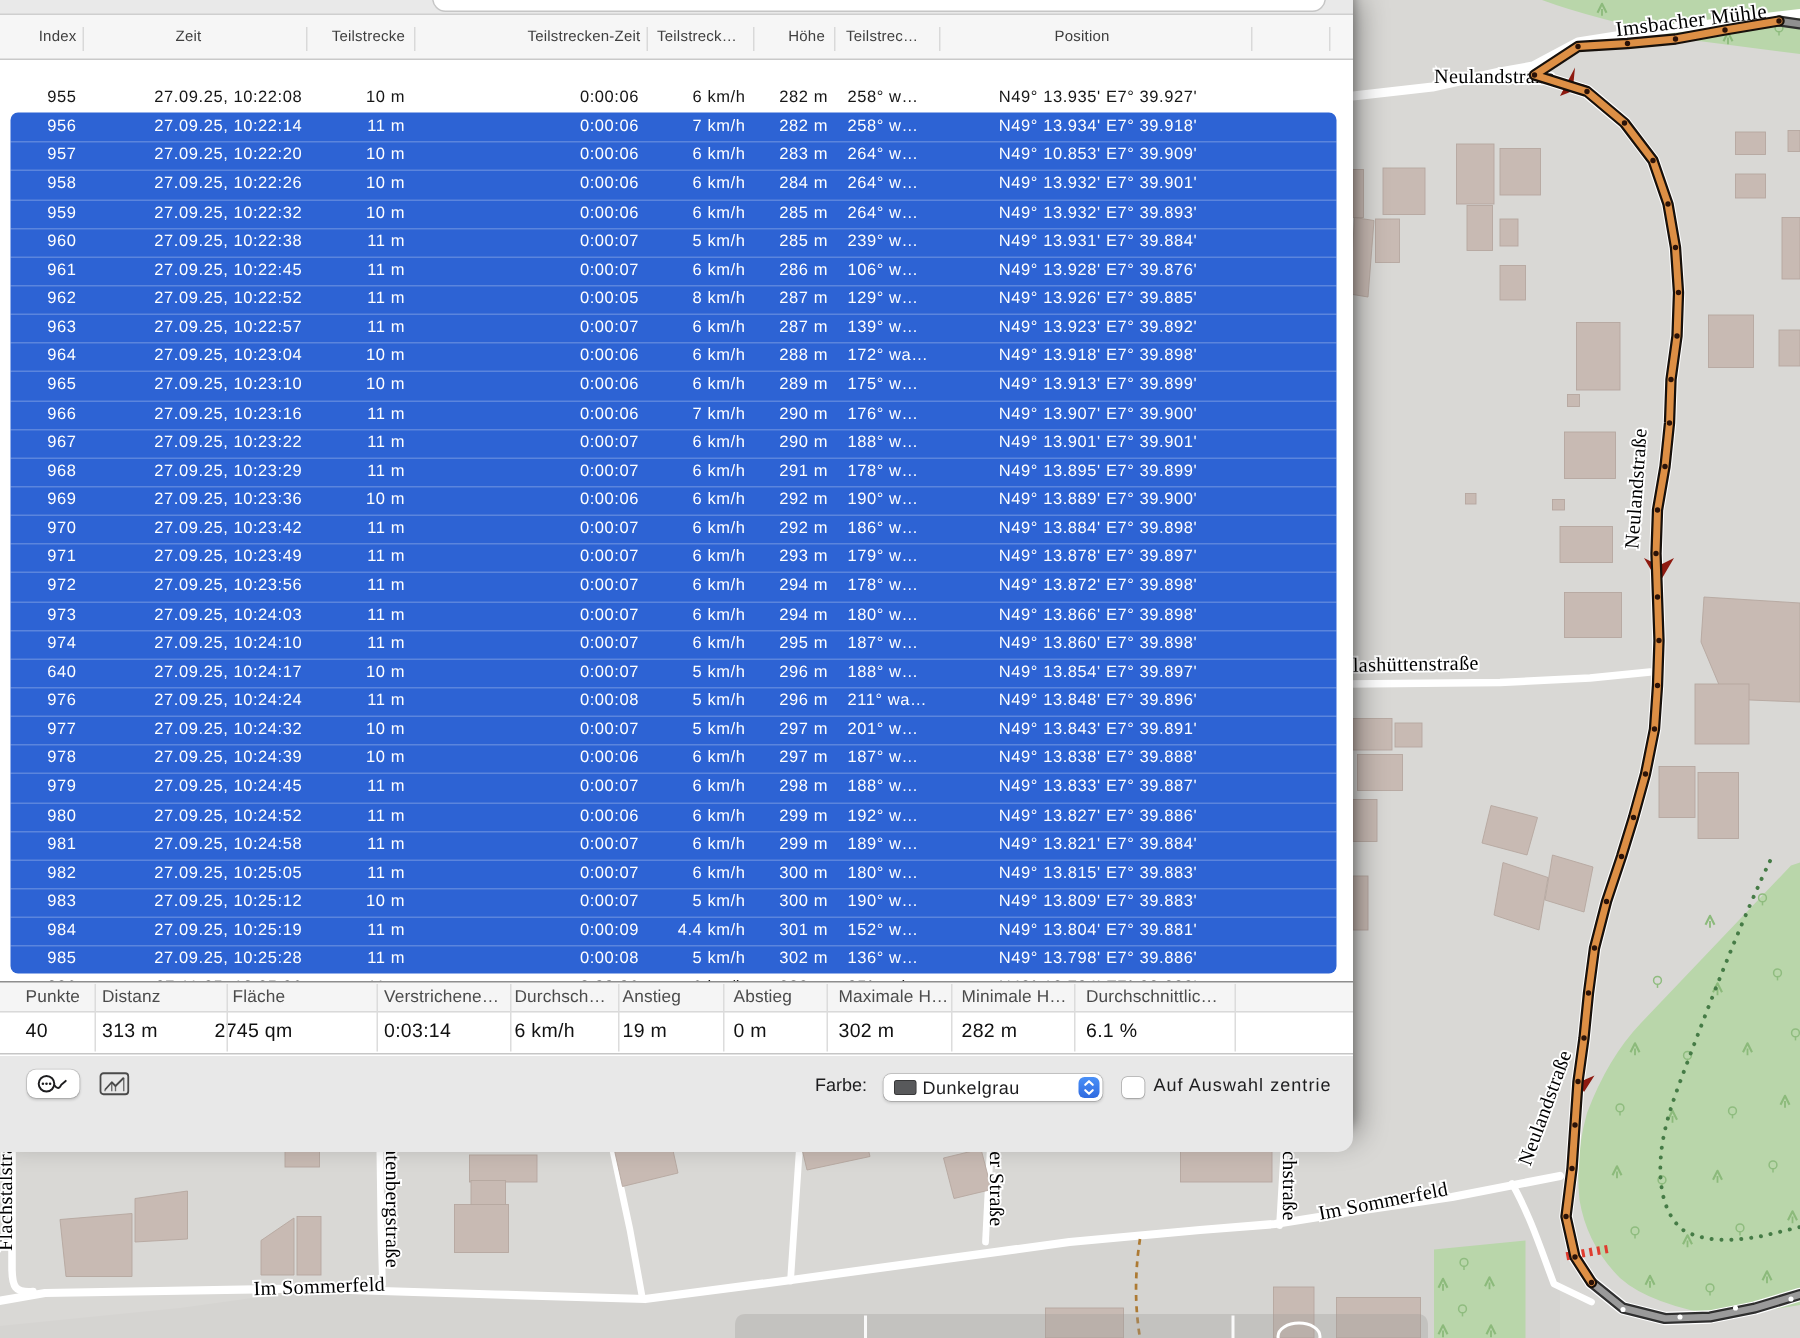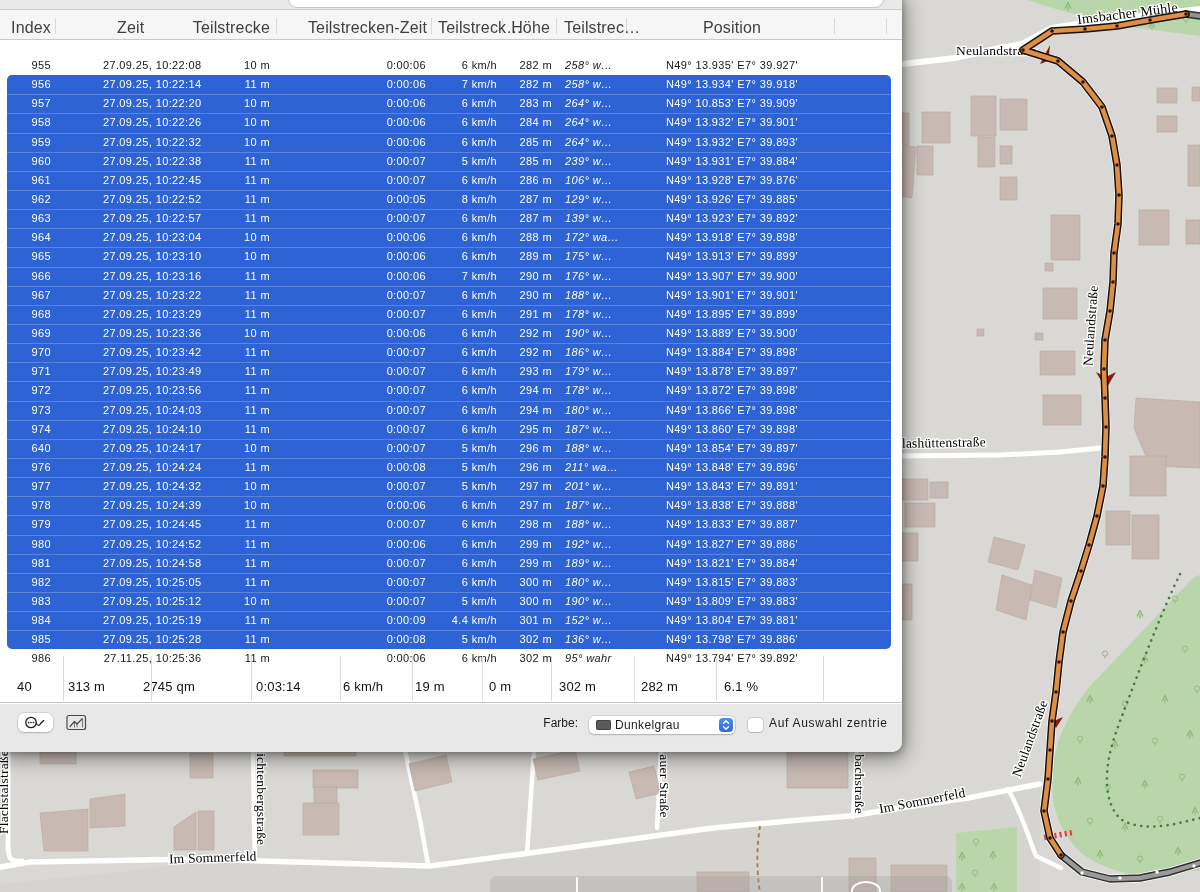--- a/index.html
+++ b/index.html
@@ -6,47 +6,47 @@
   font-family:"Liberation Sans", sans-serif; }
 #stage { position:relative; width:1200px; height:892px; overflow:hidden; }
 #win { position:absolute; left:0; top:-8px; width:902px; height:760px;
   background:#fff; border-radius:0 0 10px 0;
   box-shadow: 3px 7px 20px rgba(0,0,0,0.40), 1px 2px 6px rgba(0,0,0,0.25); }
 #topstrip { position:absolute; left:0; top:0; width:100%; height:18px; background:#e9e9e9;
   border-bottom:1px solid #cfcfcf; overflow:hidden; }
 #capsule { position:absolute; left:288px; top:-10px; width:596px; height:26px;
   background:#fff; border:1px solid #c6c6c6; border-radius:9px; }
 #thead { position:absolute; left:0; top:18px; width:100%; height:30px; background:#f6f6f6;
-  font-size:16px; letter-spacing:0.15px; color:#3f3f3f; }
+  font-size:10px; letter-spacing:0.15px; color:#3f3f3f; }
 #thead span { position:absolute; top:9px; }
 #thead i { position:absolute; top:8px; height:16px; width:1px; background:#d9d9d9; }
 #thead .bb { position:absolute; left:0; bottom:0; width:100%; height:1px; background:#c9c9c9; }
 #tbody { position:absolute; left:0; top:64px; width:100%; height:613px; background:#fff; overflow:hidden;
   font-size:11px; letter-spacing:0.38px; color:#161616; }
 #sel { position:absolute; left:7px; width:884px; background:#2d63d4; border-radius:5px; }
 .row { position:absolute; left:0; width:902px; height:19.14px; line-height:19.14px; }
 .row.sel { color:#fff; }
 .row span { position:absolute; top:0; white-space:pre; }
 .rsep { position:absolute; left:7px; width:884px; top:0; height:1px; background:rgba(255,255,255,0.22); }
 .c1 { left:0; width:51px; text-align:right; }
 .c2 { left:60px; width:141.5px; text-align:right; }
 .c3 { left:180px; width:90px; text-align:right; }
 .c4 { left:300px; width:126px; text-align:right; }
 .c5 { left:430px; width:67px; text-align:right; }
 .c6 { left:500px; width:52px; text-align:right; }
-.c7 { left:565px; width:62px; text-align:left;font-style:italic; }
+.c7 { left:565px; width:62px; text-align:left; }
 .c8 { left:640px; width:184px; text-align:center; }
 #sumhead { position:absolute; left:0; top:662px; width:100%; height:21px; background:#f5f5f5;
   border-top:1px solid #8e8e8e; border-bottom:1px solid #d9d9d9; font-size:11.5px; letter-spacing:0.1px; color:#4b4b4b; }
 #sumhead span { position:absolute; top:4px; }
 #sumbody { position:absolute; left:0; top:684px; width:100%; height:27px; background:#fff;
   border-bottom:1px solid #c6c6c6; font-size:13px; letter-spacing:0.2px; color:#111; }
 #sumbody span { position:absolute; top:3px; }
 .sumsep i { position:absolute; width:1px; background:#dcdcdc; top:664px; height:45px; }
-#toolbar { position:absolute; left:0; top:712px; width:100%; height:48px; background:#e8e8e8;
+#toolbar { position:absolute; left:0; top:712px; width:100%; height:64px; background:#e8e8e8;
   border-radius:0 0 10px 0; font-size:12px; color:#1d1d1f; }
 #btn1 { position:absolute; left:18px; top:9px; width:35px; height:19px; background:#fff;
   border-radius:6px; box-shadow:0 0 0 0.5px rgba(0,0,0,0.15), 0 1px 2px rgba(0,0,0,0.18); }
 #icon2 { position:absolute; left:66px; top:10px; }
 #farbe { position:absolute; left:536px; top:11.5px; width:42px; text-align:right; }
 #popup { position:absolute; left:589px; top:12px; width:146px; height:18px; background:#fff;
   border-radius:5px; box-shadow:0 0 0 0.5px rgba(0,0,0,0.2), 0 1px 2px rgba(0,0,0,0.15); }
 #swatch { position:absolute; left:7px; top:3.5px; width:15px; height:10.5px; background:#58595b;
   border-radius:2px; box-shadow:0 0 0 0.5px rgba(0,0,0,0.5) inset; }
 #popup .txt { position:absolute; left:26px; top:1.5px; }
@@ -615,20 +615,32 @@
           <span class="c1">986</span>
           <span class="c2">27.11.25, 10:25:36</span>
           <span class="c3">11 m</span>
           <span class="c4">0:00:06</span>
           <span class="c5">6 km/h</span>
           <span class="c6">302 m</span>
           <span class="c7">95° wahr</span>
           <span class="c8">N49° 13.794' E7° 39.892'</span>
         </div>
   </div>
+  <div id="sumhead">
+        <span style="left:17px">Punkte</span>
+        <span style="left:68px">Distanz</span>
+        <span style="left:155px">Fläche</span>
+        <span style="left:256px">Verstrichene…</span>
+        <span style="left:343px">Durchsch…</span>
+        <span style="left:415px">Anstieg</span>
+        <span style="left:489px">Abstieg</span>
+        <span style="left:559px">Maximale H…</span>
+        <span style="left:641px">Minimale H…</span>
+        <span style="left:724px">Durchschnittlic…</span>
+      </div>
   <div id="sumbody">
         <span style="left:17px">40</span>
         <span style="left:68px">313 m</span>
         <span style="left:143px">2745 qm</span>
         <span style="left:256px">0:03:14</span>
         <span style="left:343px">6 km/h</span>
         <span style="left:415px">19 m</span>
         <span style="left:489px">0 m</span>
         <span style="left:559px">302 m</span>
         <span style="left:641px">282 m</span>

